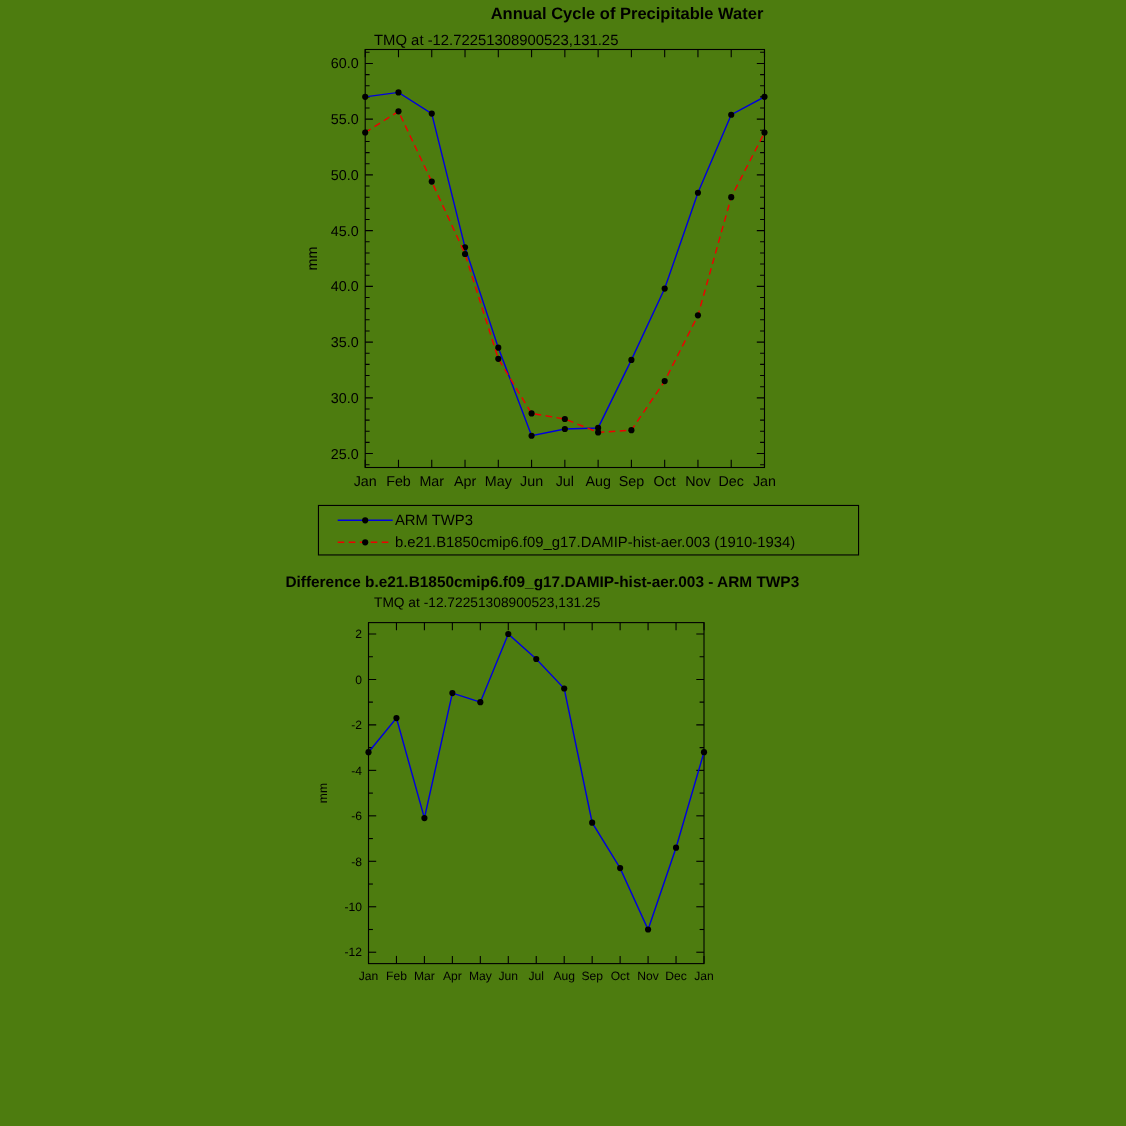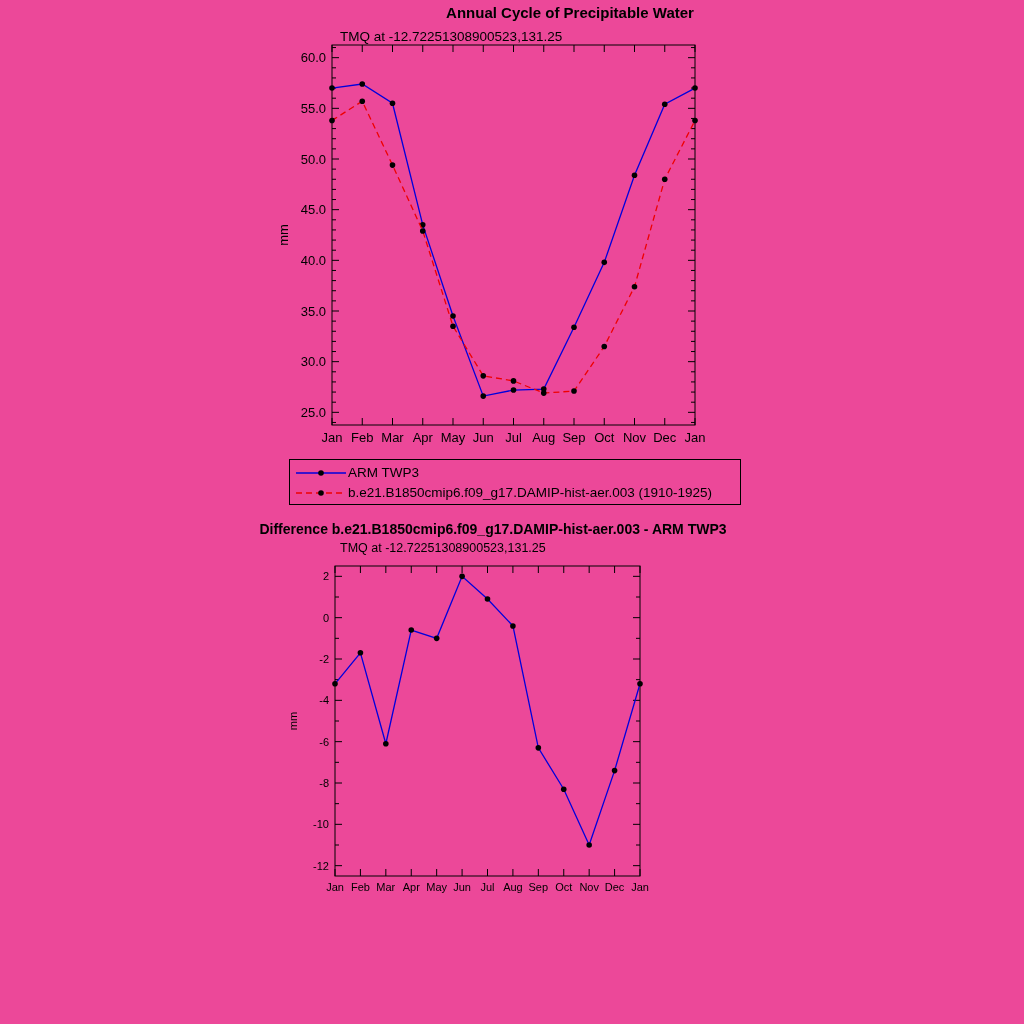--- a/index.html
+++ b/index.html
@@ -1,30 +1,30 @@
 <!DOCTYPE html>
 <html><head>
 <meta charset="utf-8">
 <style>
   html,body{margin:0;padding:0;background:#ffffff;}
-  .page{position:relative;width:1024px;height:1024px;background:#ec4899;
+  .page{position:relative;width:1024px;height:1024px;background:#4d7c0f;
         font-family:"Liberation Sans",sans-serif;color:#000;overflow:hidden;}
   .title-main{position:absolute;text-align:center;font-weight:bold;white-space:nowrap;}
   .title-top{left:320px;top:4px;width:500px;font-size:15px;}
   .title-bottom{left:243px;top:521px;width:500px;font-size:14px;}
   .subtitle{position:absolute;font-size:13.5px;white-space:nowrap;}
   .subtitle-top{left:340px;top:29px;}
   .subtitle-bottom{left:340px;top:541px;font-size:12.5px;}
   .chart{position:absolute;}
   .chart-top{left:280px;top:28px;}
   .chart-bottom{left:280px;top:556px;}
   svg text{font-family:"Liberation Sans",sans-serif;fill:#000;}
-  .legend-box{position:absolute;left:289px;top:459px;width:452px;height:46px;
+  .legend-box{position:absolute;left:289px;top:459px;width:492px;height:46px;
               border:1px solid #000;box-sizing:border-box;display:flex;
-              flex-direction:column;justify-content:center;padding:2px 4px;}
+              flex-direction:column;justify-content:center;padding:2px 15px;}
   .legend-row{display:flex;align-items:center;height:21px;}
   .legend-label{font-size:13.5px;white-space:nowrap;}
 </style>
 </head>
 <body>
 
 <div class="page">
 
   <div class="title-main title-top">Annual Cycle of Precipitable Water</div>
 
@@ -192,21 +192,21 @@
           <line x1="2" y1="8" x2="52" y2="8" stroke="#0000dd" stroke-width="1.3"></line>
           <circle cx="27" cy="8" r="2.8" fill="#000000"></circle>
         </svg>
       <span class="legend-label">ARM TWP3</span>
     </div>
     <div class="legend-row">
       <svg class="legend-sample" width="54" height="15">
           <line x1="2" y1="8" x2="52" y2="8" stroke="#ee0000" stroke-width="1.3" stroke-dasharray="6,4"></line>
           <circle cx="27" cy="8" r="2.8" fill="#000000"></circle>
         </svg>
-      <span class="legend-label">b.e21.B1850cmip6.f09_g17.DAMIP-hist-aer.003 (1910-1925)</span>
+      <span class="legend-label">b.e21.B1850cmip6.f09_g17.DAMIP-hist-aer.003 (1910-1934)</span>
     </div>
   </div>
 
   <div class="title-main title-bottom">Difference b.e21.B1850cmip6.f09_g17.DAMIP-hist-aer.003 - ARM TWP3</div>
 
   <div class="subtitle subtitle-bottom">TMQ at -12.72251308900523,131.25</div>
 
   <svg id="chart-bottom" class="chart chart-bottom" width="420" height="355">
       <rect x="55" y="10" width="305" height="310" fill="none" stroke="#000" stroke-width="1"></rect>
       <line x1="55" y1="309.6666666666667" x2="62" y2="309.6666666666667" stroke="#000" stroke-width="1"></line>

